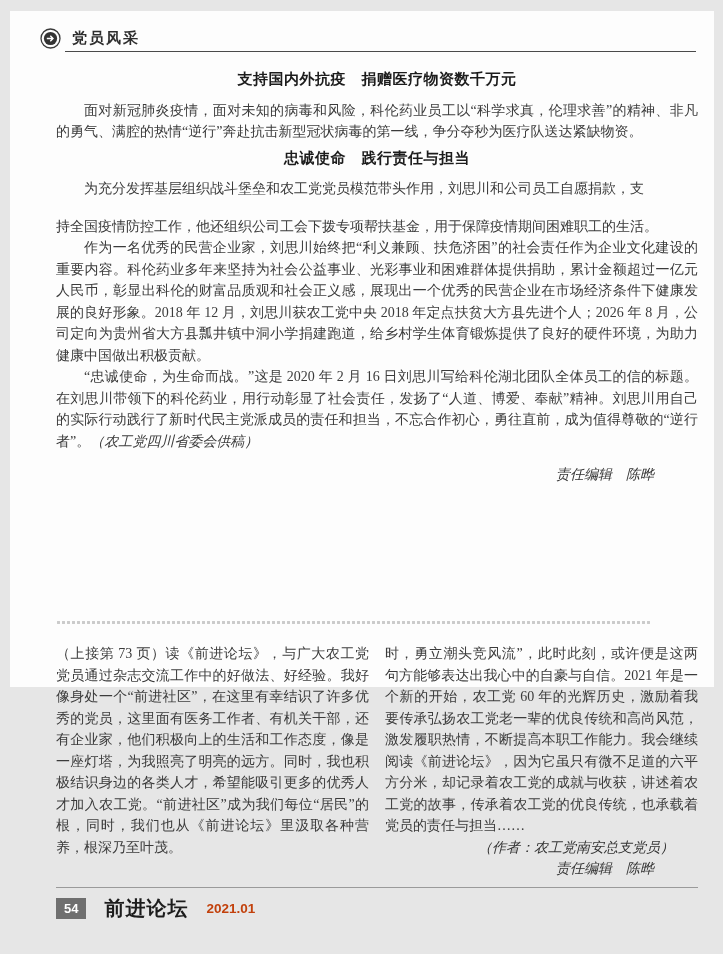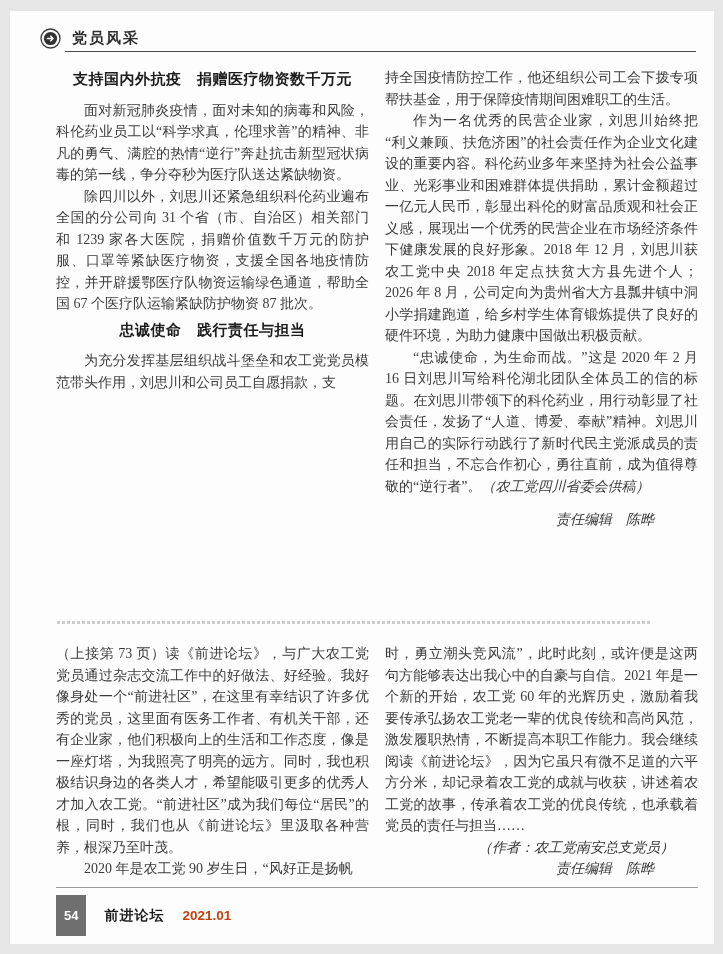--- a/index.html
+++ b/index.html
@@ -10,21 +10,21 @@
     background: #e6e6e6;
     font-family: "Liberation Serif", serif;
     position: relative;
     overflow: hidden;
   }
   .page {
     position: absolute;
     left: 10px;
     top: 11px;
     width: 704px;
-    height: 933px;
+    height: 676px;
     background: #fdfdfd;
   }
   
   .hdr {
     position: absolute;
     left: 30px;
     right: 18px;
     top: 16px;
     height: 28px;
   }
@@ -48,21 +48,21 @@
   }
   
   .columns { display: flex; gap: 16px; }
   .col {
     flex: 1;
     font-size: 14px;
     line-height: 21.5px;
     color: #3b3b3b;
     text-align: justify;
   }
-  .top-article { position: absolute; left: 46px; right: 16px; top: 56px; }
+  .top-article { position: absolute; left: 46px; right: 16px; top: 56px; flex-direction: column; }
   .bottom-article { position: absolute; left: 46px; right: 16px; top: 632px; }
   p { margin: 0; }
   .indent { text-indent: 2em; }
   .art-heading {
     font-size: 15px;
     font-weight: bold;
     text-align: center;
     color: #1c1c1c;
     margin: 2px 0 9px 0;
     letter-spacing: 0.5px;
@@ -108,23 +108,23 @@
     align-items: center;
     gap: 18px;
     font-family: "Liberation Sans", sans-serif;
   }
   .pagenum {
     background: #6f6f6f;
     color: #ffffff;
     font-weight: bold;
     font-size: 13px;
     line-height: 17px;
-    padding: 12px 8px;
+    padding: 2px 8px;
   }
-  .journal { font-weight: bold; color: #1c1c1c; font-size: 14px; letter-spacing: 1px; }
+  .journal { font-weight: bold; color: #1c1c1c; font-size: 20px; letter-spacing: 1px; }
   .issue { font-weight: bold; color: #c2410c; font-size: 13.5px; }
 </style>
 </head>
 <body>
 
 <div class="page">
 
   <div class="hdr">
     <span class="hdr-icon">
       <svg width="21" height="21" viewBox="0 0 21 21">
@@ -134,38 +134,36 @@
       </svg>
     </span>
     <span class="hdr-label">党员风采</span>
     <div class="hdr-rule"></div>
   </div>
 
   <div class="columns top-article">
     <div class="col">
       <h2 class="art-heading">支持国内外抗疫　捐赠医疗物资数千万元</h2>
       <p class="indent">面对新冠肺炎疫情，面对未知的病毒和风险，科伦药业员工以“科学求真，伦理求善”的精神、非凡的勇气、满腔的热情“逆行”奔赴抗击新型冠状病毒的第一线，争分夺秒为医疗队送达紧缺物资。</p>
-      <p class="indent">除四川以外，刘思川还紧急组织科伦药业遍布全国的分公司向 31 个省（市、自治区）相关部门和 1239 家各大医院，捐赠价值数千万元的防护服、口罩等紧缺医疗物资，支援全国各地疫情防控，并开辟援鄂医疗队物资运输绿色通道，帮助全国 67 个医疗队运输紧缺防护物资 87 批次。</p>
       <h2 class="art-heading second">忠诚使命　践行责任与担当</h2>
       <p class="indent">为充分发挥基层组织战斗堡垒和农工党党员模范带头作用，刘思川和公司员工自愿捐款，支</p>
     </div>
     <div class="col">
       <p>持全国疫情防控工作，他还组织公司工会下拨专项帮扶基金，用于保障疫情期间困难职工的生活。</p>
       <p class="indent">作为一名优秀的民营企业家，刘思川始终把“利义兼顾、扶危济困”的社会责任作为企业文化建设的重要内容。科伦药业多年来坚持为社会公益事业、光彩事业和困难群体提供捐助，累计金额超过一亿元人民币，彰显出科伦的财富品质观和社会正义感，展现出一个优秀的民营企业在市场经济条件下健康发展的良好形象。2018 年 12 月，刘思川获农工党中央 2018 年定点扶贫大方县先进个人；2026 年 8 月，公司定向为贵州省大方县瓢井镇中洞小学捐建跑道，给乡村学生体育锻炼提供了良好的硬件环境，为助力健康中国做出积极贡献。</p>
       <p class="indent"><span>“忠诚使命，为生命而战。”这是 2020 年 2 月 16 日刘思川写给科伦湖北团队全体员工的信的标题。在刘思川带领下的科伦药业，用行动彰显了社会责任，发扬了“人道、博爱、奉献”精神。刘思川用自己的实际行动践行了新时代民主党派成员的责任和担当，不忘合作初心，勇往直前，成为值得尊敬的“逆行者”。</span><span class="kai">（农工党四川省委会供稿）</span></p>
       <p class="editor">责任编辑　陈晔</p>
     </div>
   </div>
 
   <div class="separator"></div>
 
   <div class="columns bottom-article">
     <div class="col">
       <p>（上接第 73 页）读《前进论坛》，与广大农工党党员通过杂志交流工作中的好做法、好经验。我好像身处一个“前进社区”，在这里有幸结识了许多优秀的党员，这里面有医务工作者、有机关干部，还有企业家，他们积极向上的生活和工作态度，像是一座灯塔，为我照亮了明亮的远方。同时，我也积极结识身边的各类人才，希望能吸引更多的优秀人才加入农工党。“前进社区”成为我们每位“居民”的根，同时，我们也从《前进论坛》里汲取各种营养，根深乃至叶茂。</p>
-      <p class="indent">2020 年是农工党 90 岁生日，“风好正是扬帆</p>
     </div>
     <div class="col">
       <p>时，勇立潮头竞风流”，此时此刻，或许便是这两句方能够表达出我心中的自豪与自信。2021 年是一个新的开始，农工党 60 年的光辉历史，激励着我要传承弘扬农工党老一辈的优良传统和高尚风范，激发履职热情，不断提高本职工作能力。我会继续阅读《前进论坛》，因为它虽只有微不足道的六平方分米，却记录着农工党的成就与收获，讲述着农工党的故事，传承着农工党的优良传统，也承载着党员的责任与担当……</p>
       <p class="author">（作者：农工党南安总支党员）</p>
       <p class="editor-bottom">责任编辑　陈晔</p>
     </div>
   </div>
 
   <div class="footer">
     <div class="footer-rule"></div>

